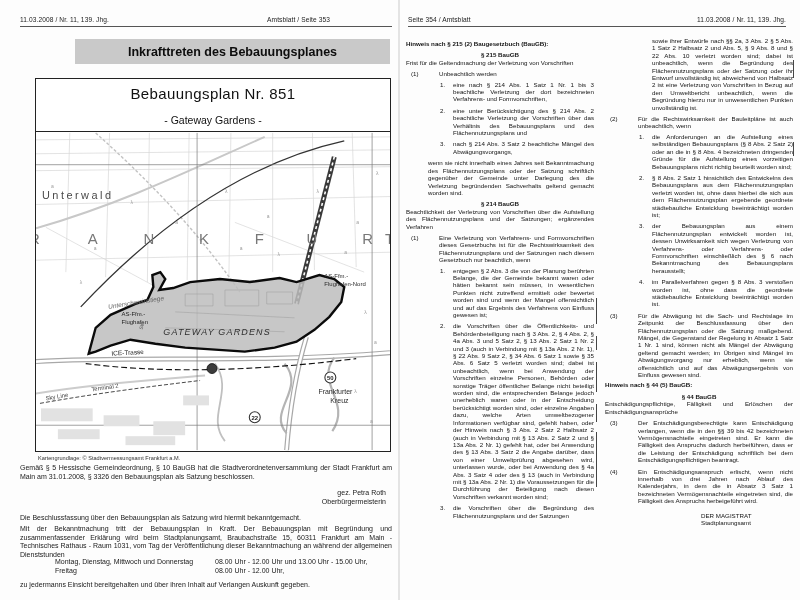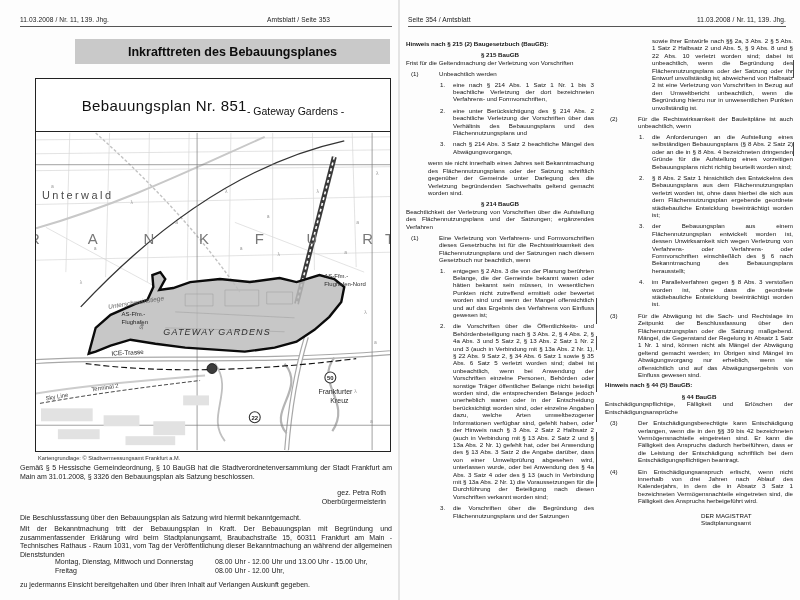--- a/index.html
+++ b/index.html
@@ -14,21 +14,21 @@
   .seam{position:absolute;left:398px;top:0;width:2px;height:600px;background:#e4e4e4;}
 
   
   .hdr{position:absolute;top:16px;font-size:6.6px;color:#222;letter-spacing:.1px;}
   .hdr-rule{position:absolute;top:26px;height:1px;background:#555;}
 
   
   .banner{position:absolute;left:75px;top:39px;width:315px;height:25px;background:#c9c9c9;
     display:flex;align-items:center;justify-content:center;font-weight:bold;font-size:12.5px;color:#0d0d0d;}
   .mapframe{position:absolute;left:35px;top:78px;width:356px;height:374px;border:1.3px solid #222;background:#fff;box-sizing:border-box;}
-  .maptitle{height:52px;border-bottom:1.2px solid #222;display:flex;flex-direction:row;align-items:center;justify-content:center;background:#fff;}
+  .maptitle{height:52px;border-bottom:1.2px solid #222;display:flex;flex-direction:column;align-items:center;justify-content:center;background:#fff;}
   .maptitle .t1{font-size:15px;color:#111;letter-spacing:.4px;}
   .maptitle .t2{font-size:10.5px;color:#111;margin-top:12px;}
   .mapcanvas{width:100%;height:319px;display:block;}
 
   .credit{position:absolute;left:38px;top:455px;font-size:5.6px;color:#333;}
   .lp{position:absolute;left:20px;width:372px;font-size:7px;line-height:8.6px;text-align:justify;}
   .sig{position:absolute;left:20px;width:372px;text-align:right;font-size:7px;line-height:8.6px;padding-right:6px;box-sizing:border-box;}
   .hours{position:absolute;left:55px;top:558px;width:340px;font-size:7px;line-height:8.8px;}
   .hour-row{display:flex;}
   .hour-row .days{width:160px;flex:none;}

